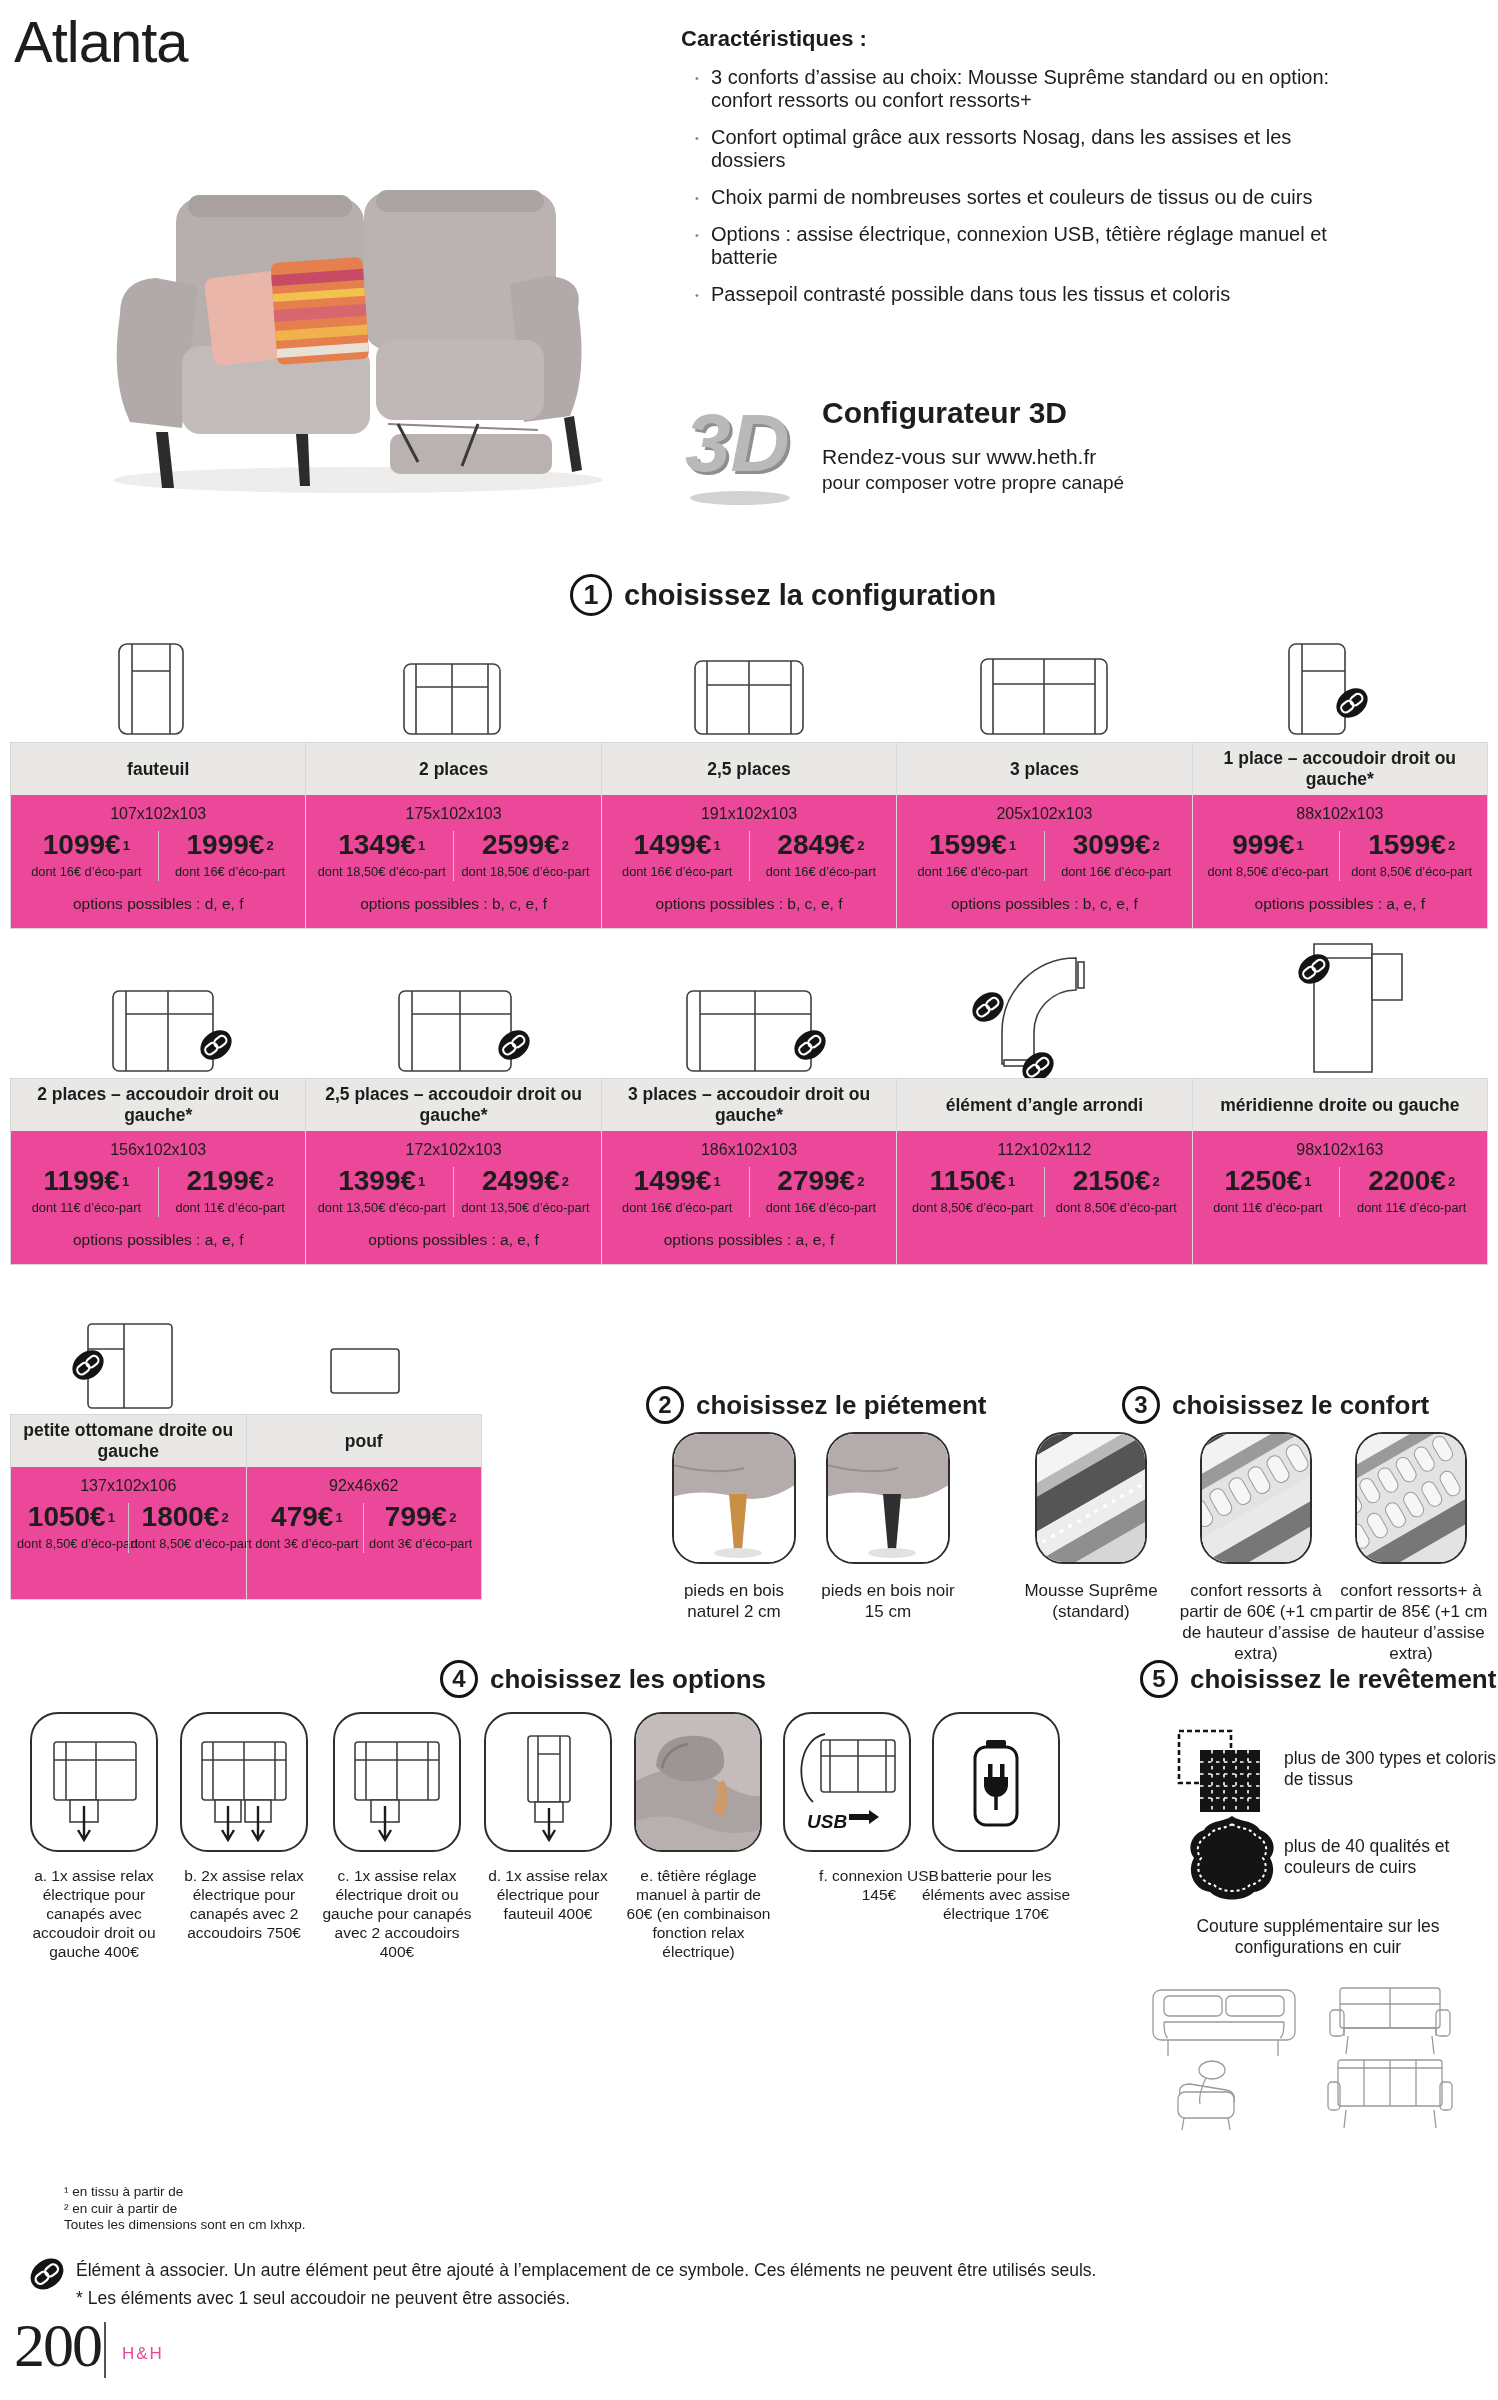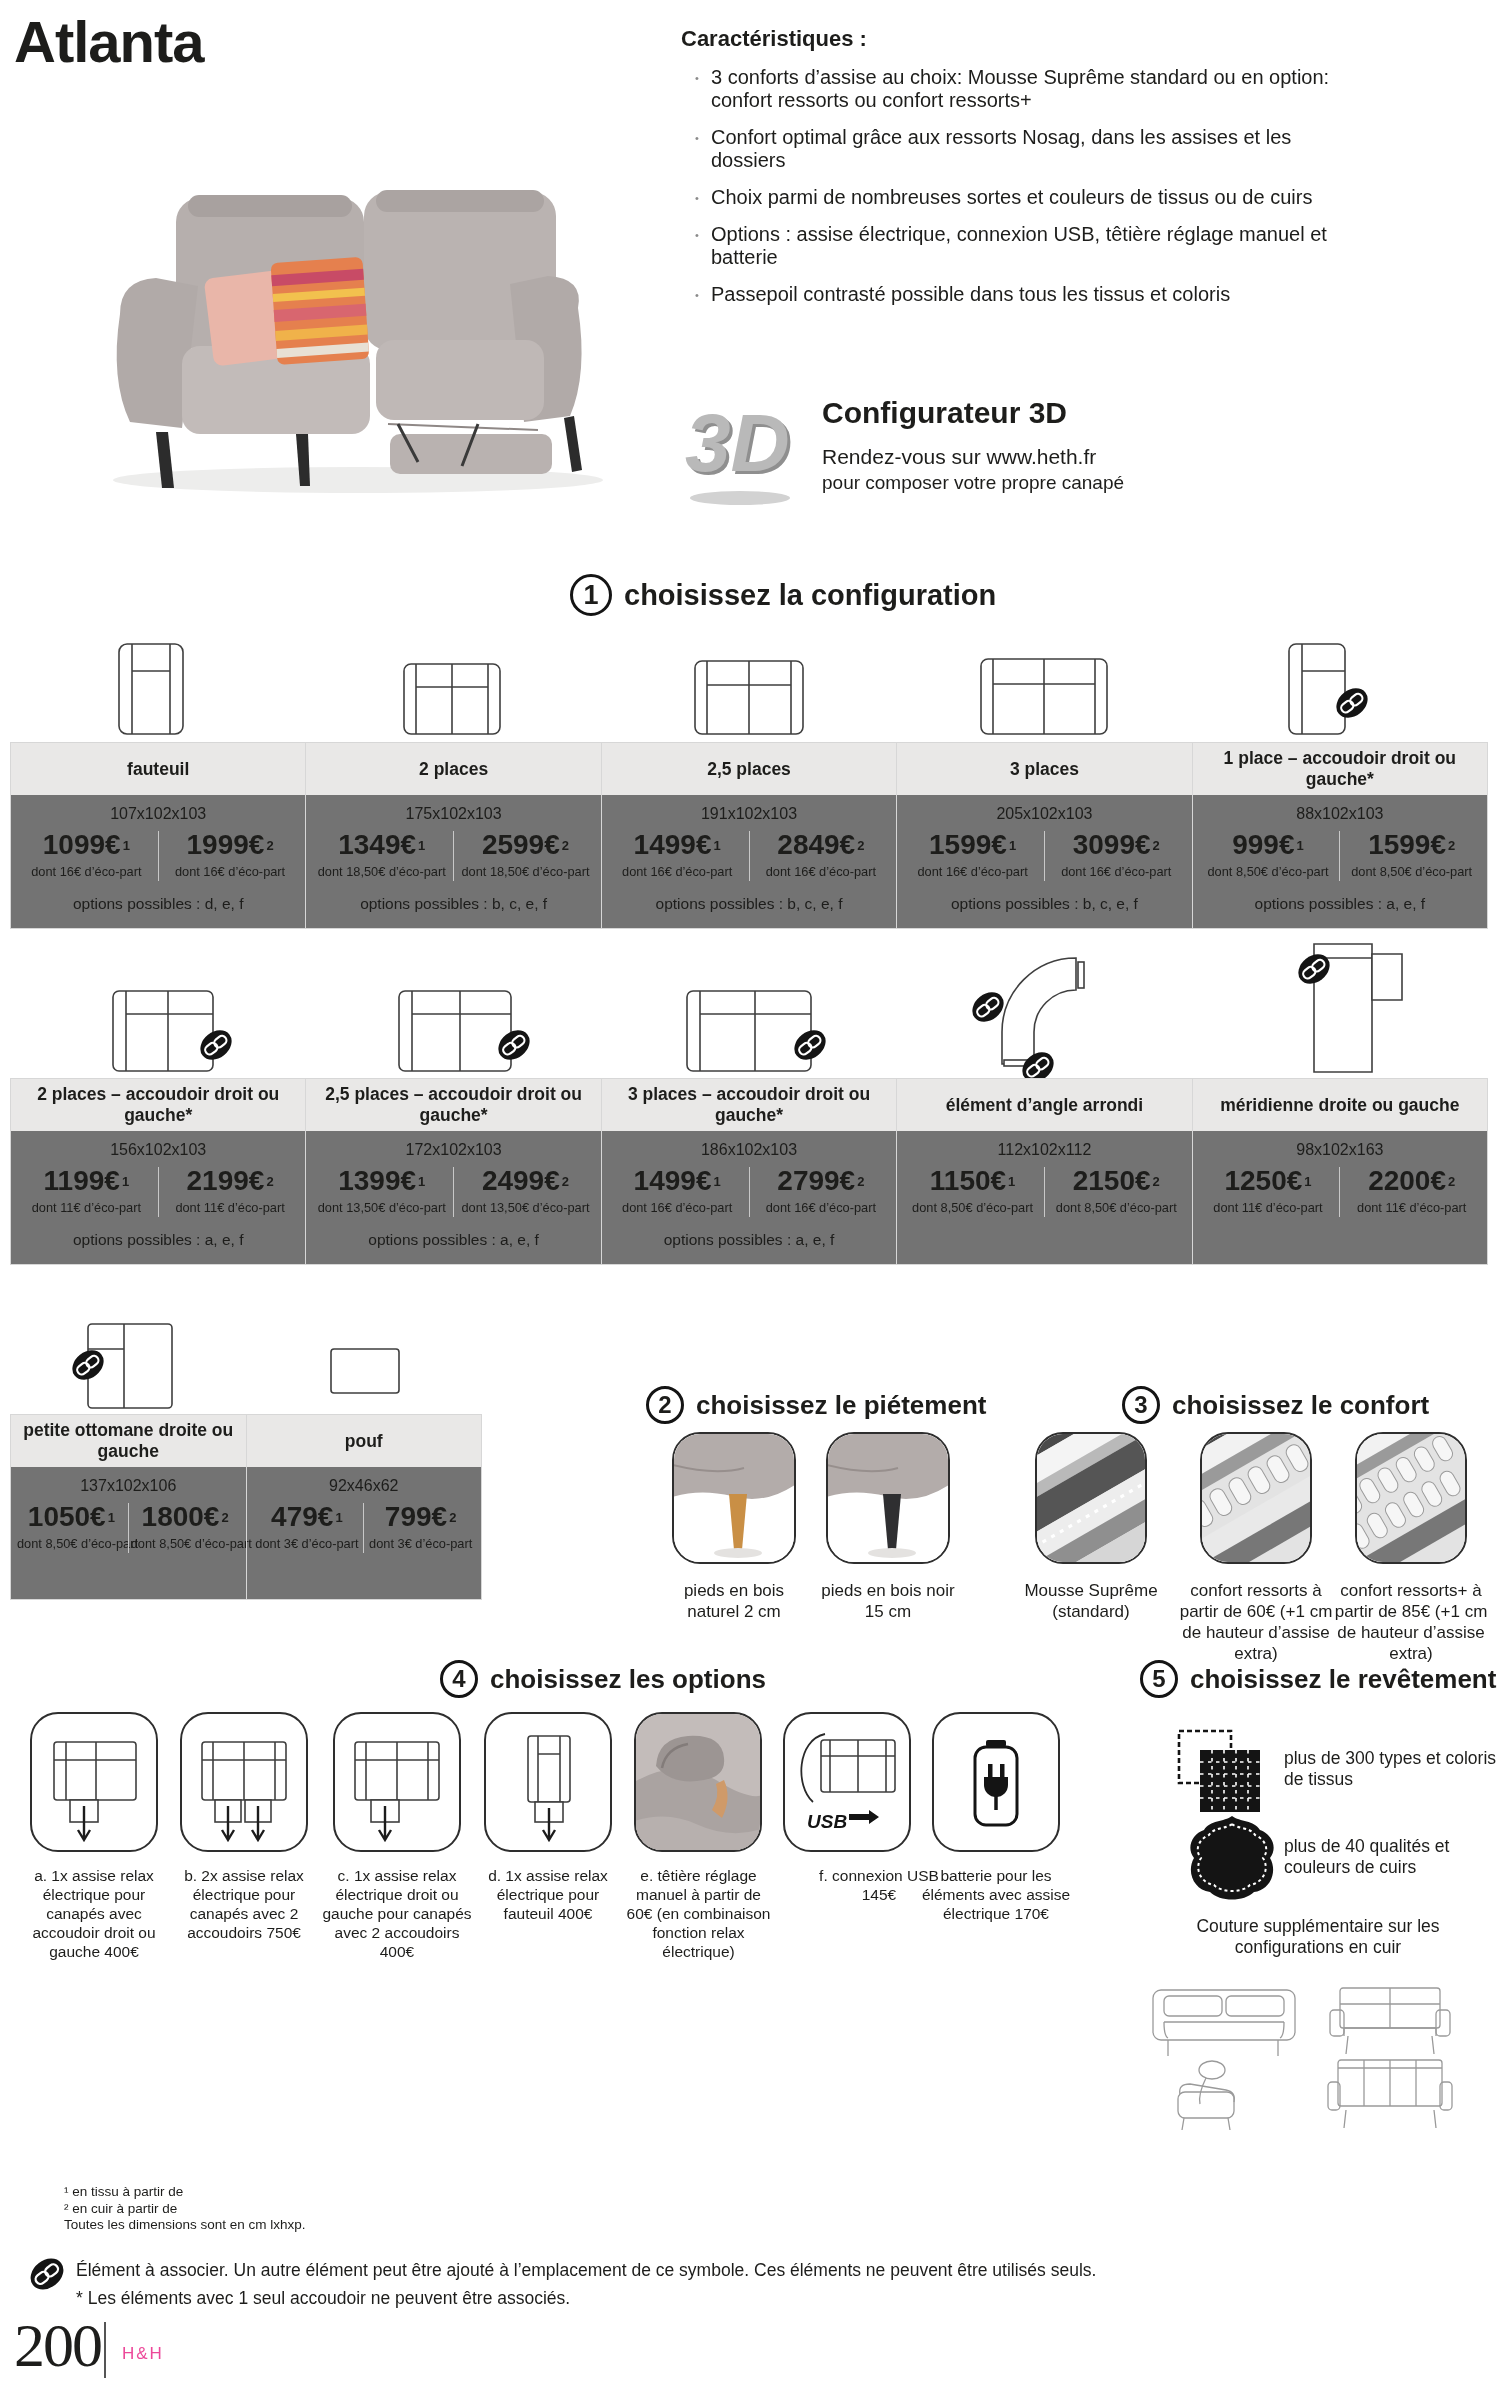--- a/index.html
+++ b/index.html
@@ -1,40 +1,40 @@
 <!DOCTYPE html>
 <html><head>
 <meta charset="utf-8">
 <style>
   html,body{margin:0;padding:0}
   body{position:relative;width:1498px;height:2400px;background:#fff;color:#1d1d1b;
        font-family:"Liberation Sans",sans-serif;overflow:hidden}
   .abs{position:absolute}
   
-  .title{left:14px;top:8px;font-size:58px;font-weight:700;letter-spacing:-1px}
+  .title{left:14px;top:8px;font-size:58px;font-weight:400;letter-spacing:-1px}
   
   .chars{left:681px;top:26px;width:690px}
   .chars h3{margin:0 0 8px 0;font-size:22px}
   .chars ul{margin:0;padding:0;list-style:none;font-size:20px;line-height:23px}
   .chars li{position:relative;padding-left:16px;margin:14px}
   .chars li::before{content:"•";position:absolute;left:0;top:1px;font-size:11px;color:#8a8a8a}
   
   .conf3d-txt{left:822px;top:396px;width:560px}
   .conf3d-txt .t{font-size:30px;font-weight:800}
   .conf3d-txt .l1{font-size:21px;margin-top:15px}
   .conf3d-txt .l2{font-size:19px;margin-top:3px}
   
   .sec{display:flex;align-items:center;gap:12px;font-weight:700;white-space:nowrap}
   .sec .n{border:3px solid #141414;border-radius:50%;display:flex;align-items:center;justify-content:center;box-sizing:border-box}
   .sec.big{font-size:29px}
   .sec.big .n{width:42px;height:42px;font-size:27px}
   .sec.small{font-size:26px}
   .sec.small .n{width:38px;height:38px;font-size:24px}
   
-  .cfg{display:flex;align-items:stretch;border:1px solid #d7d7d7;background:#737373;box-sizing:border-box}
+  .cfg{display:flex;align-items:stretch;border:1px solid #d7d7d7;background:#ec4899;box-sizing:border-box}
   .cfg .cell{flex:1;border-left:1px solid #d7d7d7;display:flex;flex-direction:column;min-width:0}
   .cfg .cell:first-child{border-left:none}
   .cell-head{background:#e9e8e7;min-height:52px;display:flex;align-items:center;justify-content:center;
              text-align:center;font-weight:700;font-size:17.5px;line-height:1.2;padding:5px 10px;box-sizing:border-box}
   .cell-dims{text-align:center;font-size:16px;padding:10px 0 2px}
   .prices{display:flex;align-items:stretch;padding:2px 4px 0}
   .half{flex:1;text-align:center;padding:2px 2px 6px;min-width:0}
   .pb{font-size:28px;font-weight:700;white-space:nowrap}
   .pb sup{font-size:13px;font-weight:700;vertical-align:28%;margin-left:2px}
   .eco{font-size:12.8px;margin-top:3px;white-space:nowrap}

